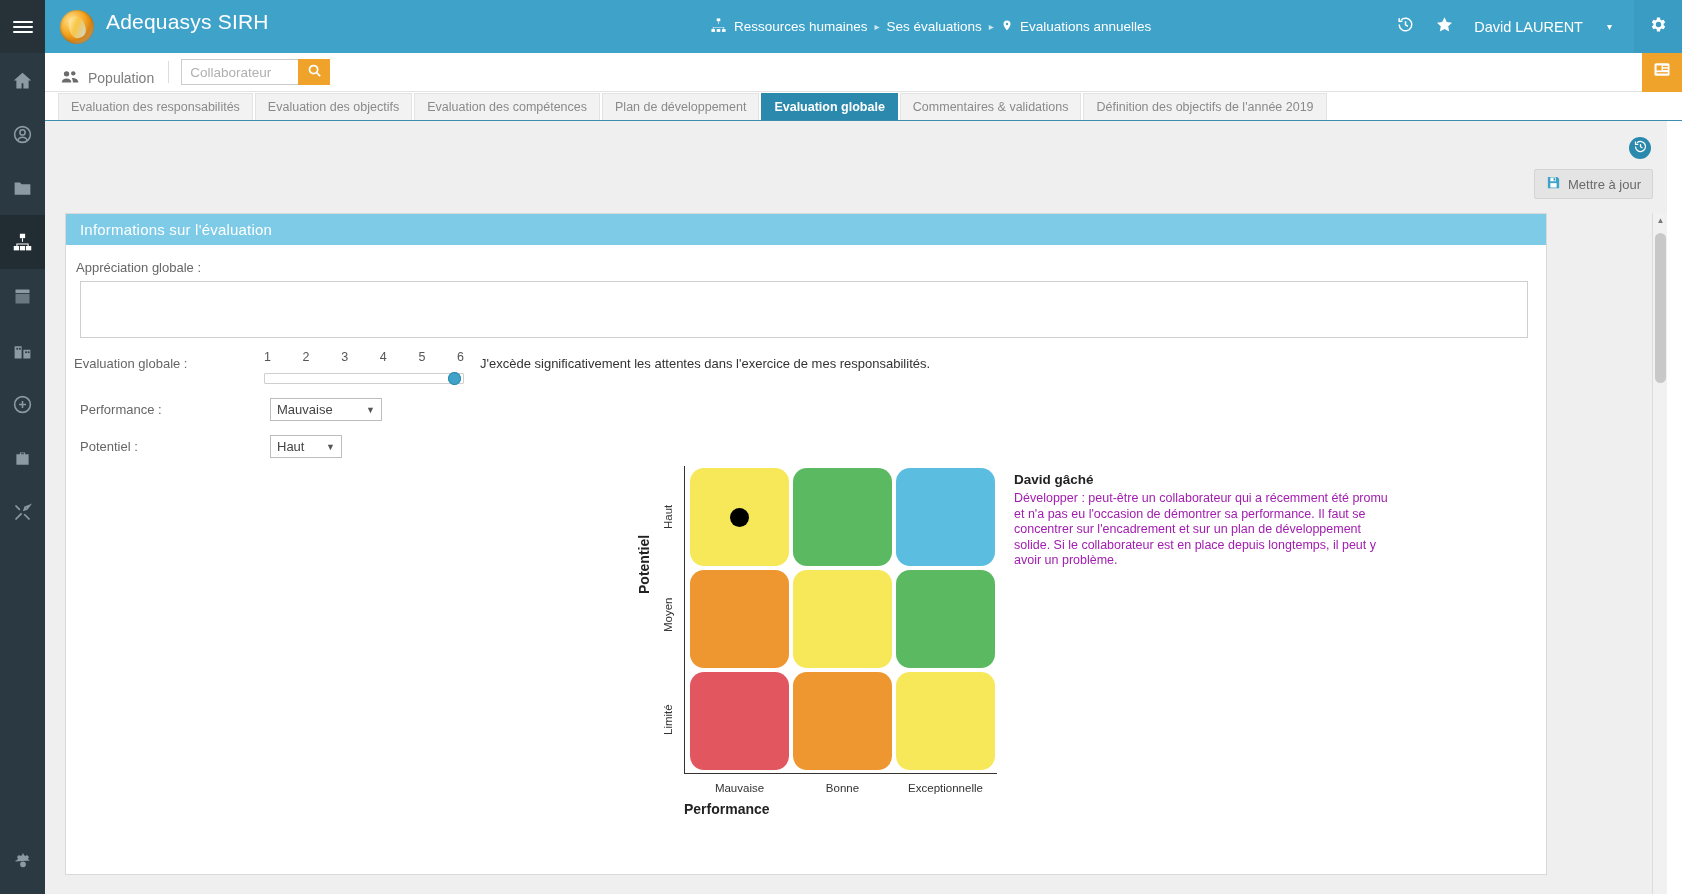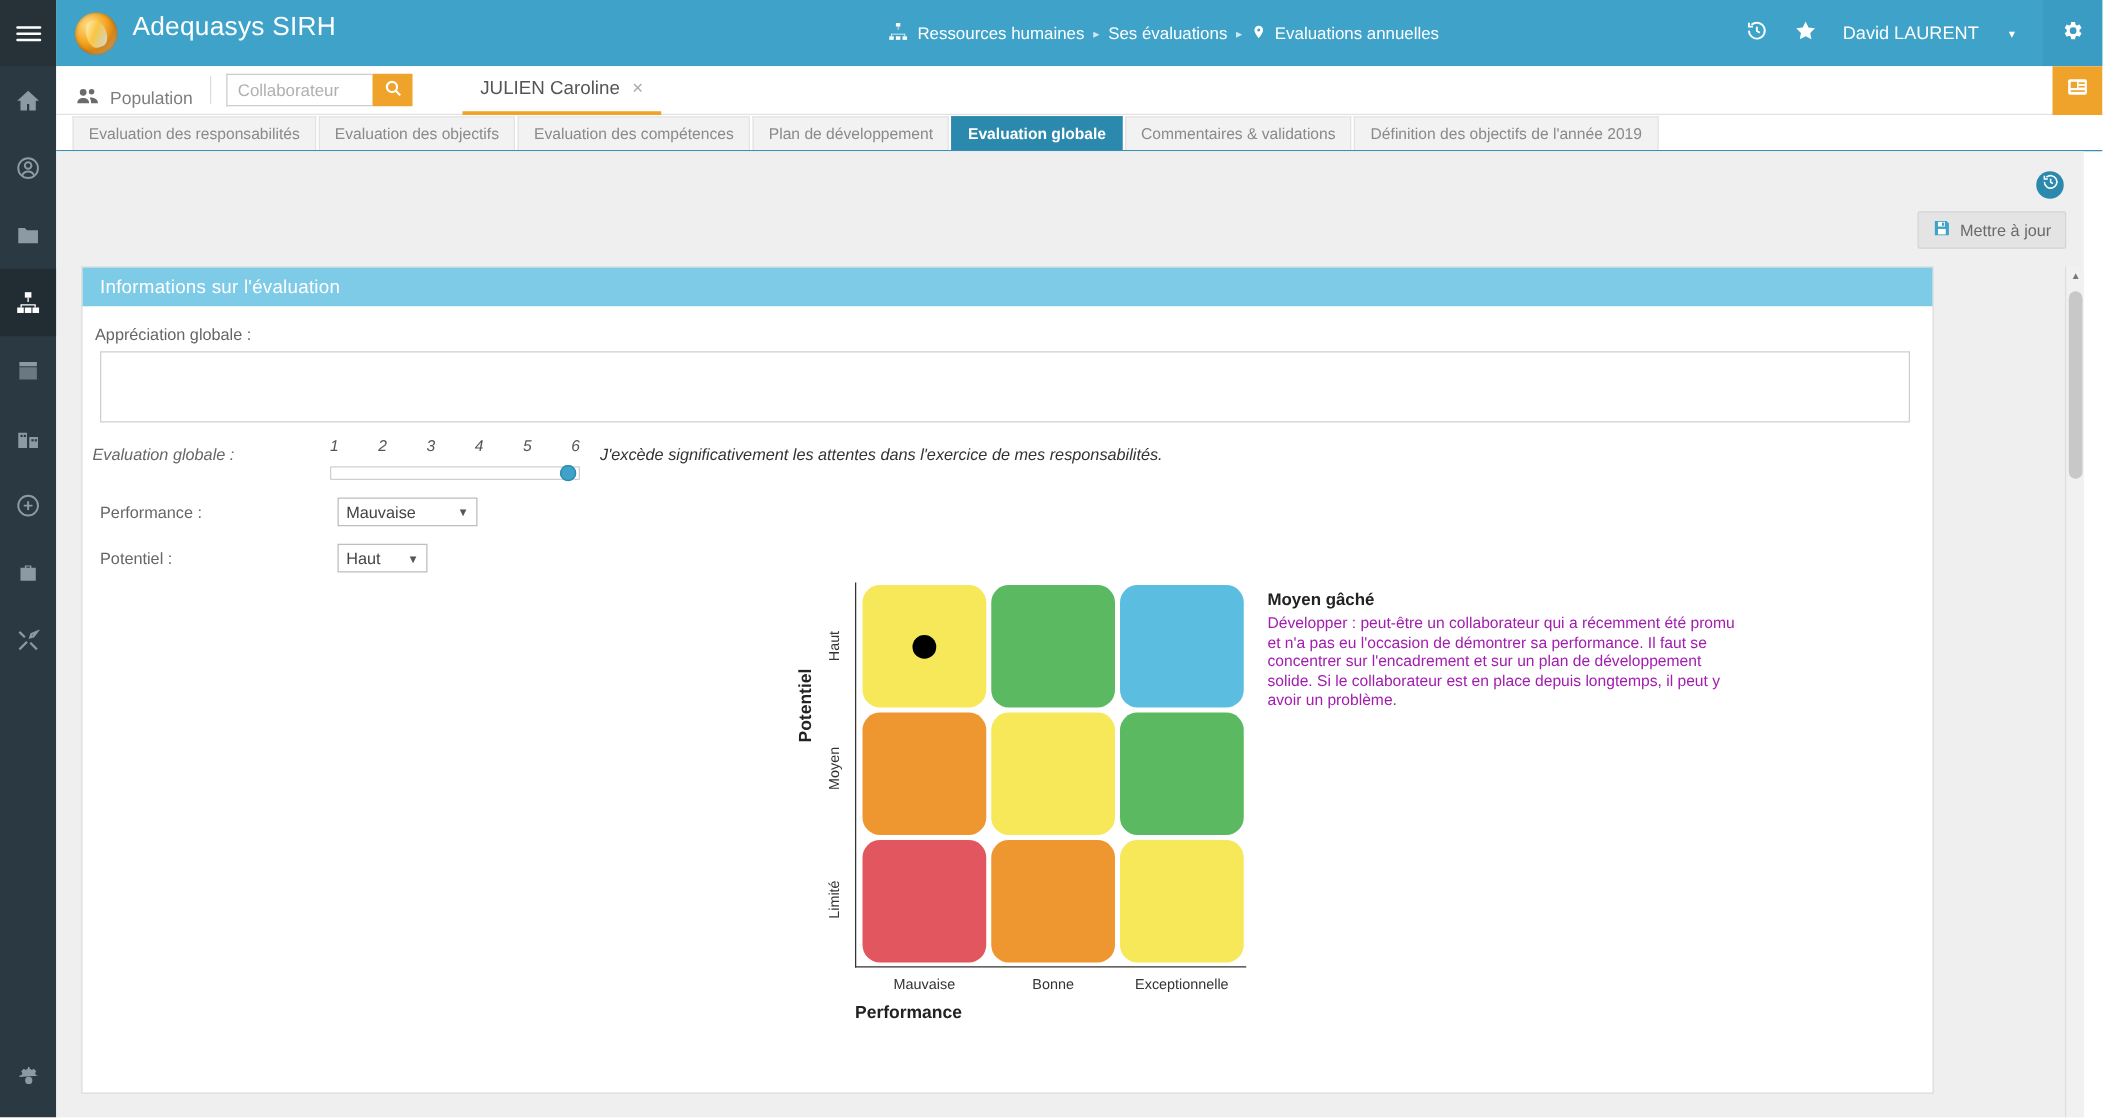--- a/index.html
+++ b/index.html
@@ -144,21 +144,21 @@
 
   .field-row { display: flex; align-items: flex-start; padding: 0 10px; }
   .field-label { font-size: 13px; color: #666; padding-top: 3px; }
   .appr-label { margin-bottom: 6px; }
   .textarea-big {
     display: block; width: 1448px; height: 57px; margin: 0 14px;
     border: 1px solid #cfcfcf; resize: none; outline: none;
     font-family: "Liberation Sans", sans-serif; font-size: 13px; padding: 4px;
   }
 
-  .eval-row { display: flex; align-items: flex-start; margin-top: 12px; padding: 0 8px; font-style: italic; }
+  .eval-row { display: flex; align-items: flex-start; margin-top: 12px; padding: 0 8px; }
   .eval-label { font-size: 13px; color: #666; width: 190px; padding-top: 6px; }
   .slider-zone { position: relative; width: 200px; height: 34px; }
   .slider-ticks {
     position: absolute; left: 0; top: 0; width: 200px;
     display: flex; justify-content: space-between; font-size: 12.5px; color: #555;
   }
   .slider-track {
     position: absolute; left: 0; top: 23px; width: 200px; height: 11px;
     border: 1px solid #cfcfcf; background: #ffffff; border-radius: 1px;
   }
@@ -408,24 +408,20 @@
     <div class="search-wrap">
       <input class="search-input" type="text" placeholder="Collaborateur" style="">
       <button class="search-btn">
         <span>
           <svg width="15" height="15" viewBox="0 0 24 24" fill="none" stroke="#ffffff" stroke-width="2.8">
               <circle cx="10.5" cy="10.5" r="6.5"></circle>
               <path d="M15.5 15.5 21 21"></path>
             </svg>
         </span>
       </button>
-    </div>
-    <div class="person-tab">
-      <span>JULIEN Caroline</span>
-      <span class="person-close">×</span>
     </div>
     <div class="toolbar-right">
       <span>
         <svg width="20" height="20" viewBox="0 0 24 24" fill="#ffffff">
             <rect x="3" y="4" width="18" height="15" rx="2"></rect>
             <rect x="5.5" y="6.5" width="6" height="6" fill="#f0a32a"></rect>
             <rect x="13" y="7" width="6" height="1.6" fill="#f0a32a"></rect>
             <rect x="13" y="10.4" width="6" height="1.6" fill="#f0a32a"></rect>
             <rect x="5.5" y="14.6" width="13.5" height="1.6" fill="#f0a32a"></rect>
           </svg>
@@ -559,21 +555,21 @@
                 </div>
             </div>
           </div>
 
           <div class="axis-x-tick" style="left:622px; width:103px">Mauvaise</div>
           <div class="axis-x-tick" style="left:725px; width:103px">Bonne</div>
           <div class="axis-x-tick" style="left:828px; width:103px">Exceptionnelle</div>
           <div class="axis-x-title">Performance</div>
 
           <div class="desc">
-            <div class="desc-title">Moyen gâché</div>
+            <div class="desc-title">David gâché</div>
             <div class="desc-text">Développer : peut-être un collaborateur qui a récemment été promu et n'a pas eu l'occasion de démontrer sa performance. Il faut se concentrer sur l'encadrement et sur un plan de développement solide. Si le collaborateur est en place depuis longtemps, il peut y avoir un problème.</div>
           </div>
         </div>
 
       </div>
     </div>
 
     <div class="vscroll">
       <div class="vscroll-arrow" style="top:0">▲</div>
       <div class="vscroll-thumb"></div>

